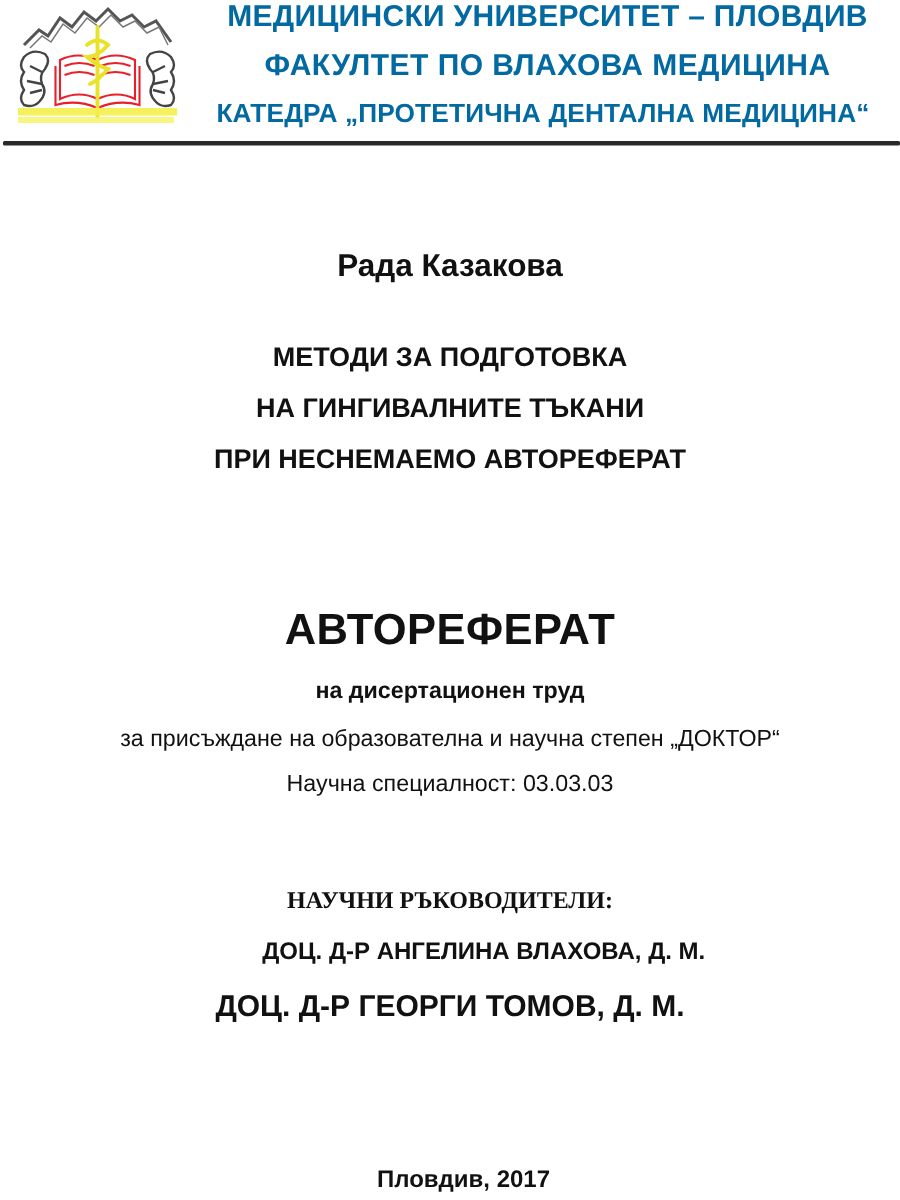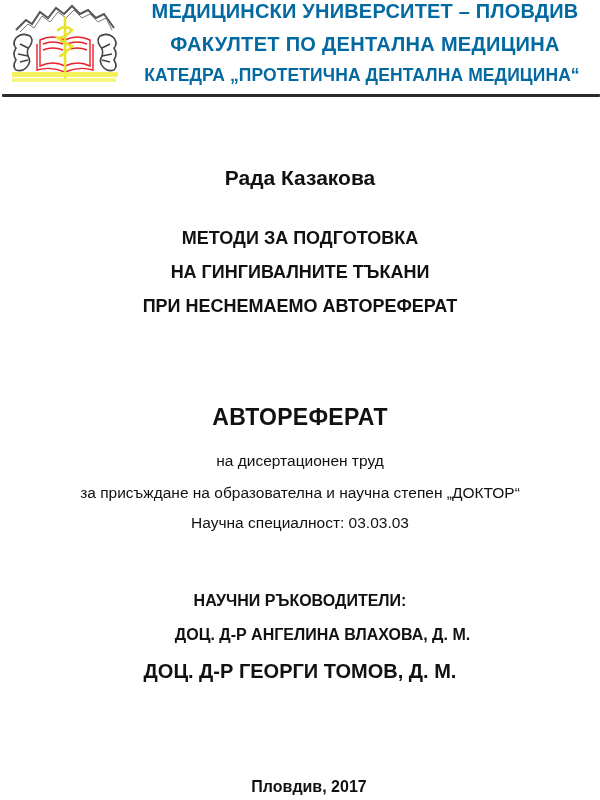--- a/index.html
+++ b/index.html
@@ -12,25 +12,25 @@
     .logo { position: absolute; left: 10px; top: 2px; width: 110px; height: 84px; }
     .hdr { position: absolute; font-weight: bold; white-space: nowrap; color: #0369a1; }
     .hdr1 { left: 130px; top: 0px; width: 470px; text-align: center; font-size: 20px; letter-spacing: 0.2px; }
     .hdr2 { left: 130px; top: 33px; width: 470px; text-align: center; font-size: 20px; letter-spacing: 0.3px; }
     .hdr3 { left: 124px; top: 65px; width: 476px; text-align: center; font-size: 17.5px; letter-spacing: 0.1px; }
     .rule { position: absolute; left: 2px; right: 0; top: 94px; height: 3px; background: #2a2a2a; border-radius: 1px; }
     .author { top: 166px; font-size: 21px; font-weight: bold; }
     .t1 { top: 228px; font-size: 18px; font-weight: bold; }
     .t2 { top: 262px; font-size: 18px; font-weight: bold; }
     .t3 { top: 296px; font-size: 18px; font-weight: bold; }
-    .doc { top: 404px; font-size: 23px; font-weight: bold; letter-spacing: 0.3px; }
-    .s1 { top: 452px; font-size: 15.5px; }
+    .doc { top: 404px; font-size: 29px; font-weight: bold; letter-spacing: 0.3px; }
+    .s1 { top: 452px; font-size: 15.5px; font-weight: bold; }
     .s2 { top: 484px; font-size: 15.5px; }
     .s3 { top: 514px; font-size: 15.5px; }
-    .sv0 { top: 592px; font-size: 16px; font-weight: bold; }
+    .sv0 { top: 592px; font-size: 16px; font-weight: bold; font-family: Liberation Serif, serif; }
     .sv1 { top: 626px; font-size: 16px; font-weight: bold; padding-left: 45px; }
     .sv2 { top: 660px; font-size: 20px; font-weight: bold; }
     .city { top: 778px; font-size: 16px; font-weight: bold; padding-left: 18px; }
   </style>
 </head>
 <body>
 
 <div class="logo">
   <svg width="110" height="84" viewBox="0 0 110 84">
 
@@ -58,21 +58,21 @@
       <line x1="55" y1="16" x2="55" y2="76"></line>
       <path d="M48,28 q7,-6 14,0 q-7,8 -14,8 q7,6 14,8 q-7,8 -12,10"></path>
     </g>
 
     <rect x="2" y="70" width="106" height="5" fill="#f4f04a" opacity="0.9"></rect>
     <rect x="2" y="76" width="104" height="4" fill="#f7f46a" opacity="0.85"></rect>
   </svg>
 </div>
 
 <div class="hdr hdr1">МЕДИЦИНСКИ УНИВЕРСИТЕТ – ПЛОВДИВ</div>
-<div class="hdr hdr2">ФАКУЛТЕТ ПО ДЕНТАЛНА МЕДИЦИНА</div>
+<div class="hdr hdr2">ФАКУЛТЕТ ПО ВЛАХОВА МЕДИЦИНА</div>
 <div class="hdr hdr3">КАТЕДРА „ПРОТЕТИЧНА ДЕНТАЛНА МЕДИЦИНА“</div>
 <div class="rule"></div>
 
 <div class="abs author">Рада Казакова</div>
 
 <div class="abs t1">МЕТОДИ ЗА ПОДГОТОВКА</div>
 <div class="abs t2">НА ГИНГИВАЛНИТЕ ТЪКАНИ</div>
 <div class="abs t3">ПРИ НЕСНЕМАЕМО АВТОРЕФЕРАТ</div>
 
 <div class="abs doc">АВТОРЕФЕРАТ</div>

